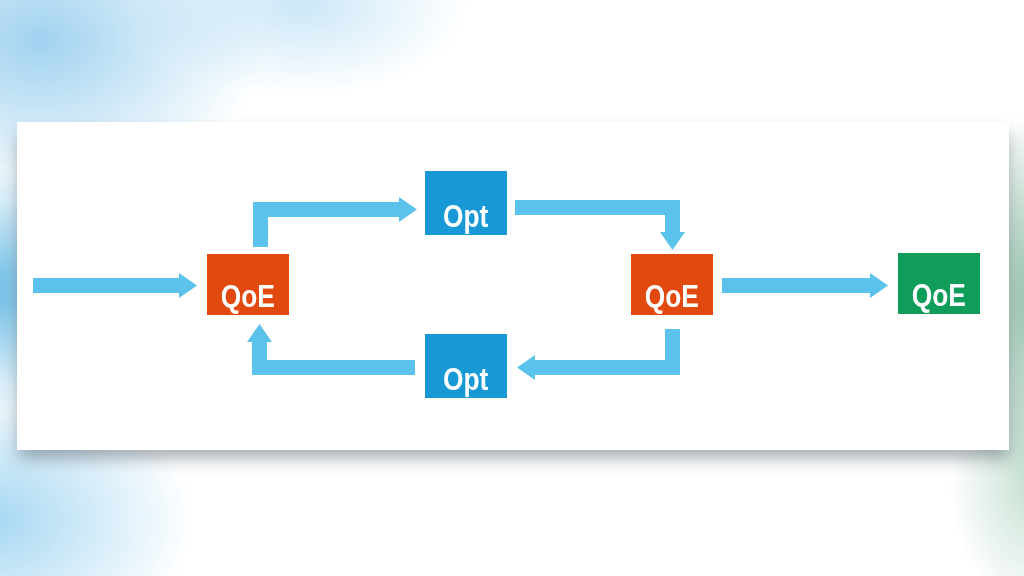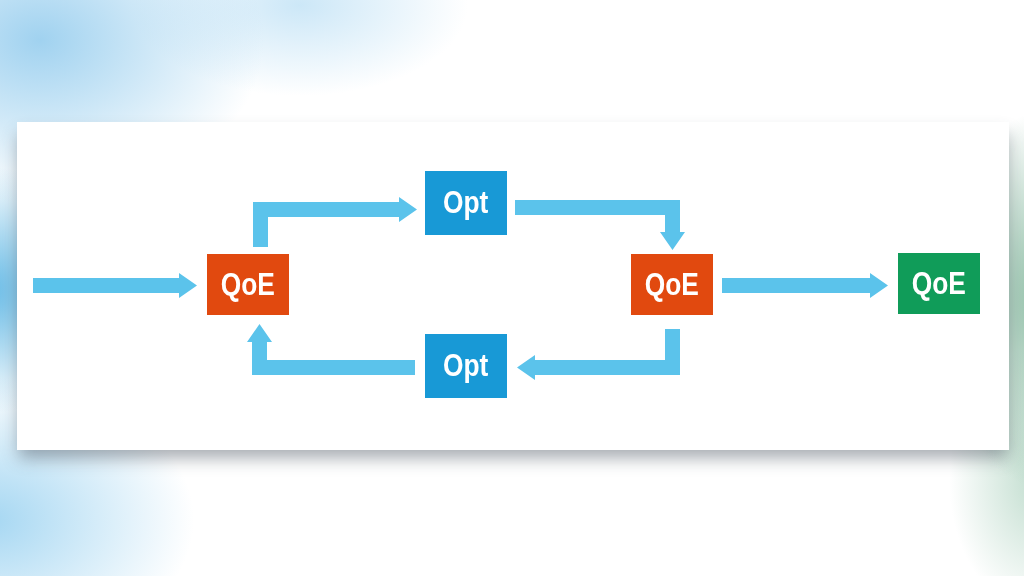--- a/index.html
+++ b/index.html
@@ -32,21 +32,21 @@
   }
   .panel svg {
     position: absolute;
     left: 0;
     top: 0;
   }
   .arrow { fill: var(--c-arrow, #5BC3EB); }
   .node {
     position: absolute;
     display: flex;
-    align-items: center;
+    align-items: flex-end;
     justify-content: center;
   }
   .node.orange { background: var(--c-orange, #E1490F); }
   .node.blue   { background: var(--c-blue,   #1899D6); }
   .node.green  { background: var(--c-green,  #109C59); }
   .node .lbl {
     color: #ffffff;
     font-size: 31px;
     font-weight: 700;
     letter-spacing: 0px;

